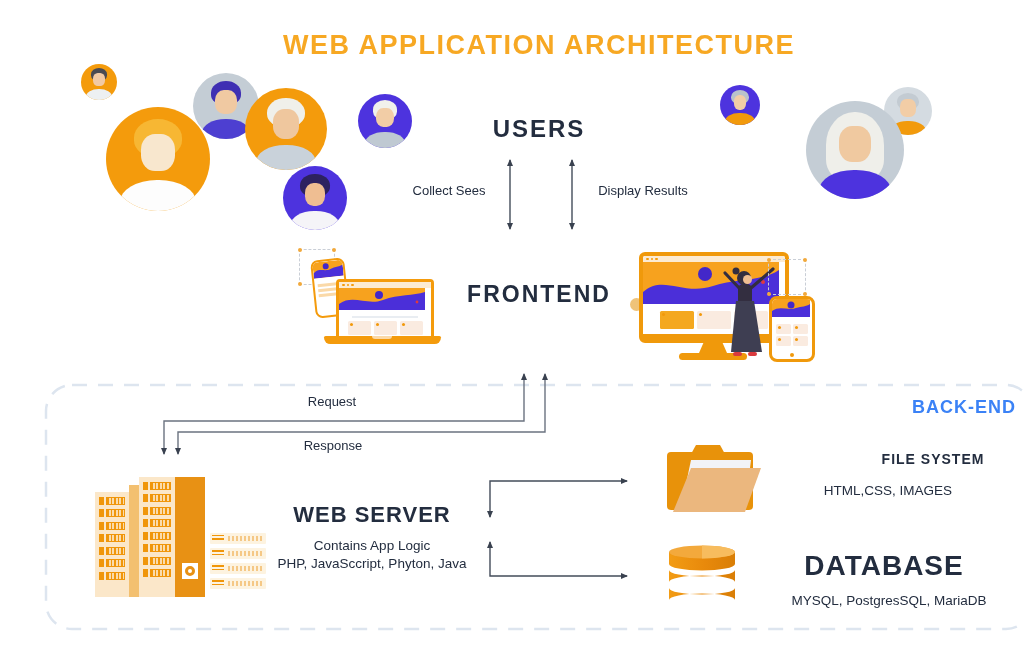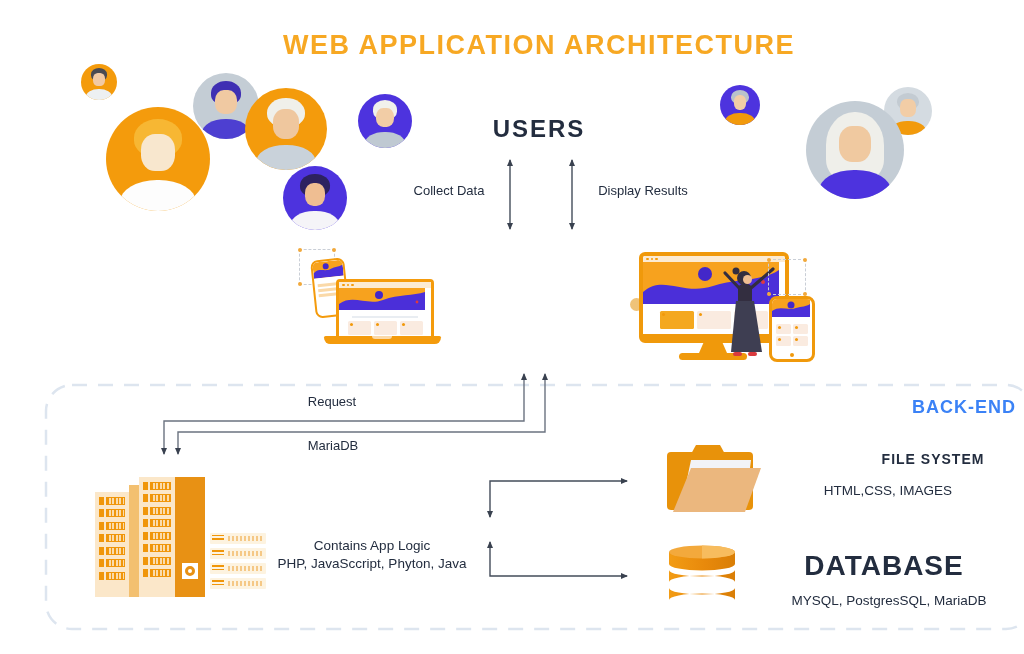--- a/index.html
+++ b/index.html
@@ -128,23 +128,24 @@
         <i class="torso" style="background:#F29A0C"></i>
     </div>
     <div class="avatar longhair" style="left:779px;top:101px;width:98px;height:98px;background:#C4CDD5">
       <i class="hair" style="background:#EFEFEA"></i>
         <i class="face" style="background:#F0C9A0"></i>
         <i class="torso" style="background:#4D33DE"></i>
     </div>
   </div>
 
   <div class="abs ctr h-users">USERS</div>
-  <div class="abs ctr lbl lbl-collect">Collect Data</div>
+  <div class="abs ctr lbl lbl-collect">Collect Sees</div>
   <div class="abs ctr lbl lbl-display">Display Results</div>
 
+  <div class="abs ctr h-front">FRONTEND</div>
 
   <div class="sel" style="left:272px;top:249px;width:34px;height:34px;">
     <i class="tl"></i>
       <i class="tr"></i>
       <i class="bl"></i>
       <i class="br"></i>
   </div>
   <div class="screen" style="left:286px;top:259px;width:30px;height:54px;border-radius:7px;border-width:2.5px;transform:rotate(-6deg);">
     <svg width="30" height="16" viewBox="0 0 30 16">
       <rect width="30" height="16" fill="#F7A21E"></rect>
@@ -226,21 +227,21 @@
       <div class="card" style="width:15px;height:10px;"></div>
       <div class="card" style="width:15px;height:10px;"></div>
       <div class="card" style="width:15px;height:10px;"></div>
       <div class="card" style="width:15px;height:10px;"></div>
     </div>
     <div style="position:absolute;bottom:2px;left:50%;width:4px;height:4px;margin-left:-2px;border-radius:50%;background:#F0990B;"></div>
   </div>
 
   <div class="abs ctr h-backend">BACK-END</div>
   <div class="abs ctr lbl lbl-req">Request</div>
-  <div class="abs ctr lbl lbl-res">MariaDB</div>
+  <div class="abs ctr lbl lbl-res">Response</div>
 
   <div class="bld">
     <div class="t1">
       <div class="srow"></div>
         <div class="srow"></div>
         <div class="srow"></div>
         <div class="srow"></div>
       <div class="srow"></div>
         <div class="srow"></div>
         <div class="srow"></div>
@@ -260,20 +261,21 @@
         <b></b>
       </div>
     <div class="racks">
       <div class="rack"></div>
         <div class="rack"></div>
         <div class="rack"></div>
         <div class="rack"></div>
     </div>
   </div>
 
+  <div class="abs ctr h-ws">WEB SERVER</div>
   <div class="abs ctr small sub-ws">
     <div>Contains App Logic</div>
     <div>PHP, JavaSccript, Phyton, Java</div>
   </div>
 
   <svg class="abs" style="left:630px;top:438px;" width="112" height="82" viewBox="0 0 112 82">
     <path d="M34,16 L39,7 L63,7 L68,16 Z" fill="#E8920A"></path>
     <rect x="10" y="14" width="86" height="58" rx="4" fill="#E8920A"></rect>
     <polygon points="24,70 34,22 94,22 88,70" fill="#F2F3F7"></polygon>
     <polygon points="16,74 34,30 104,30 88,74" fill="#EBB77E"></polygon>

